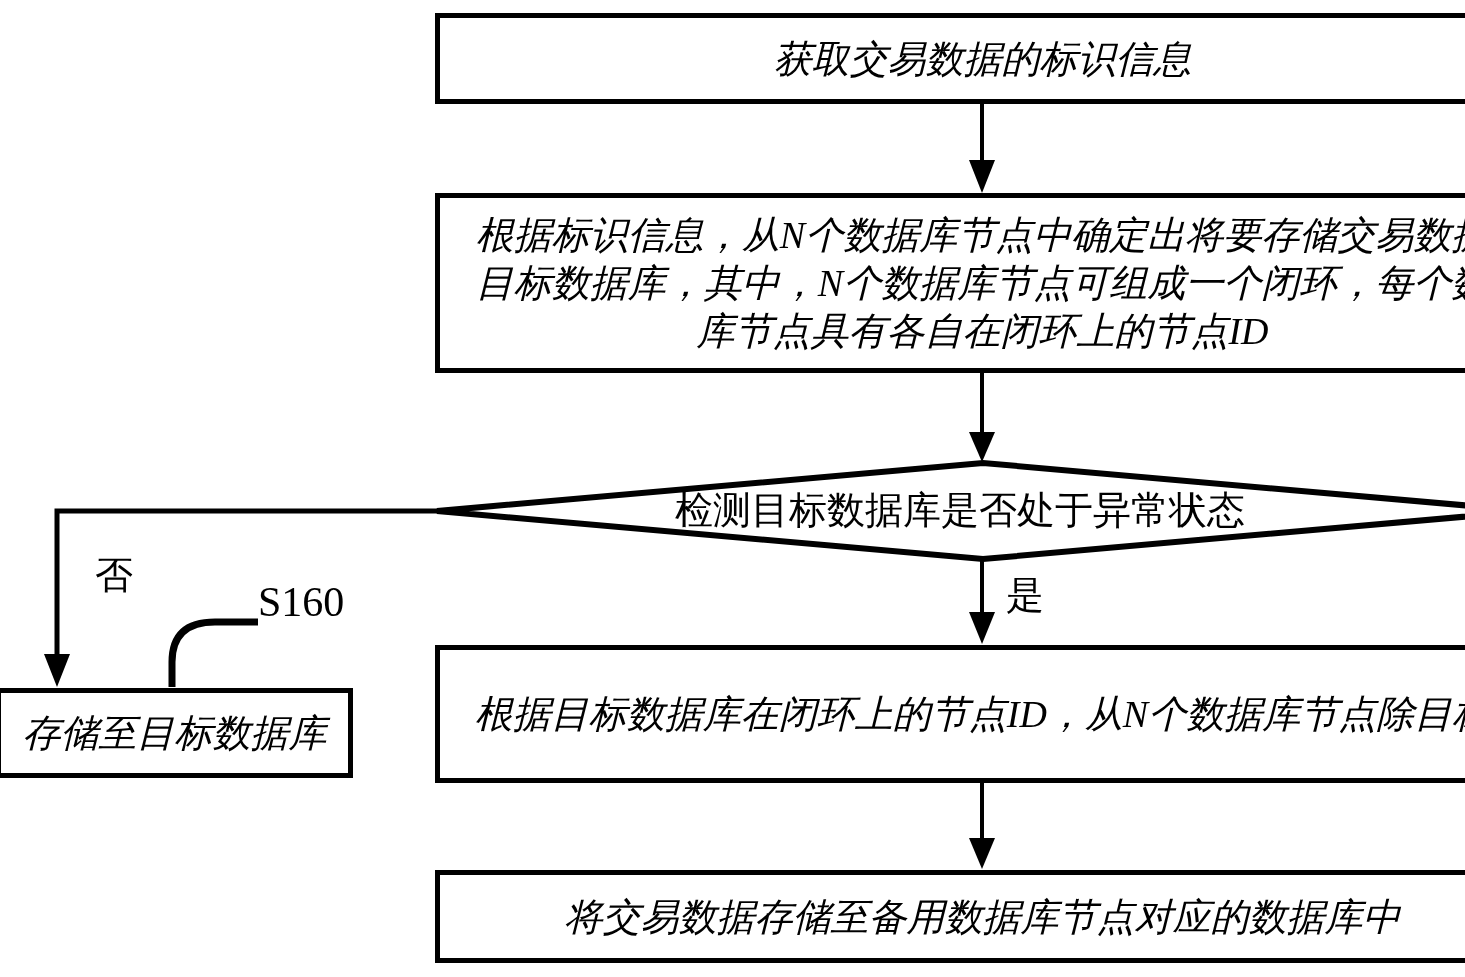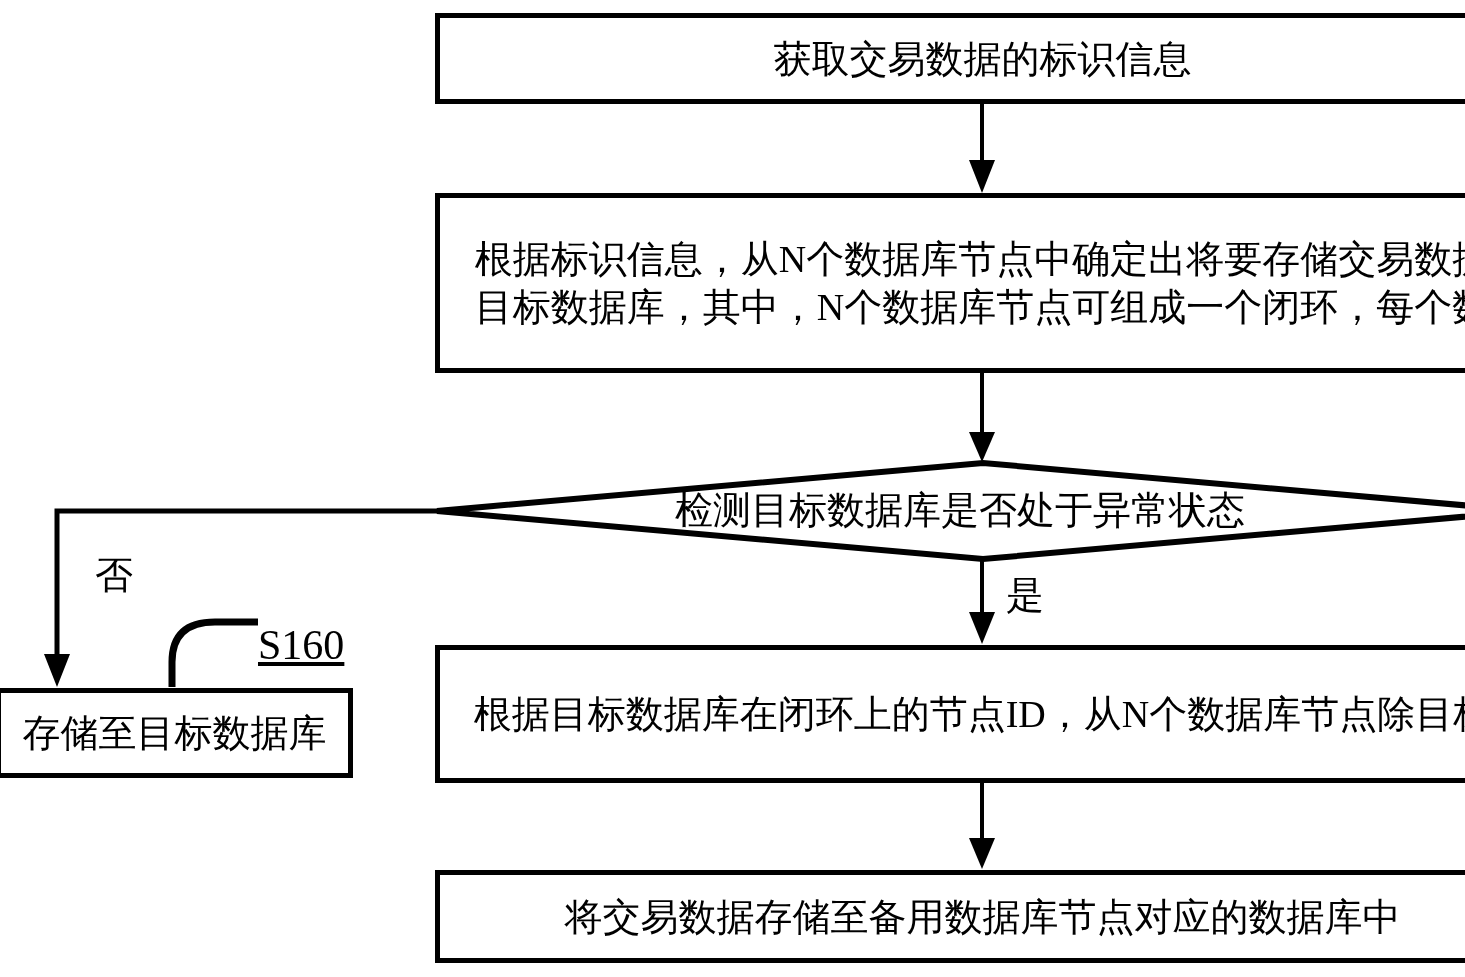--- a/index.html
+++ b/index.html
@@ -6,39 +6,40 @@
   body{
     width:1465px;height:977px;position:relative;overflow:hidden;
     background:#ffffff;color:#000000;
     font-family:"Liberation Serif","DejaVu Serif",serif;
   }
   .box{
     position:absolute;background:#ffffff;border:5px solid #000000;
     box-sizing:border-box;display:flex;flex-direction:column;
     justify-content:center;align-items:center;text-align:center;
   }
-  .box .line{font-size:38px;line-height:48px;white-space:nowrap;}
+  .box .line{font-size:38px;line-height:48px;white-space:nowrap;font-style:italic;}
   .floating-label{position:absolute;font-size:38px;line-height:42px;white-space:nowrap;}
   .svg-layer{position:absolute;left:0;top:0;pointer-events:none;}
   .decision-text{
     position:absolute;left:435px;top:486px;width:1050px;
     text-align:center;font-size:38px;line-height:48px;white-space:nowrap;
   }
-  .s160{position:absolute;left:258px;top:623px;font-size:42px;line-height:44px;white-space:nowrap;text-decoration:underline;}
+  .s160{position:absolute;left:258px;top:580px;font-size:42px;line-height:44px;white-space:nowrap;}
 </style>
 </head>
 <body>
 
 <div class="box" style="left:435px;top:13px;width:1095px;height:91px;">
   <div class="line">获取交易数据的标识信息</div>
 </div>
 
 <div class="box" style="left:435px;top:193px;width:1095px;height:180px;">
   <div class="line">根据标识信息，从N个数据库节点中确定出将要存储交易数据</div>
   <div class="line">目标数据库，其中，N个数据库节点可组成一个闭环，每个数</div>
+  <div class="line">库节点具有各自在闭环上的节点ID</div>
 </div>
 
 <div class="box" style="left:-4px;top:688px;width:357px;height:90px;">
   <div class="line">存储至目标数据库</div>
 </div>
 
 <div class="box" style="left:435px;top:645px;width:1095px;height:138px;">
   <div class="line">根据目标数据库在闭环上的节点ID，从N个数据库节点除目标</div>
 </div>
 

